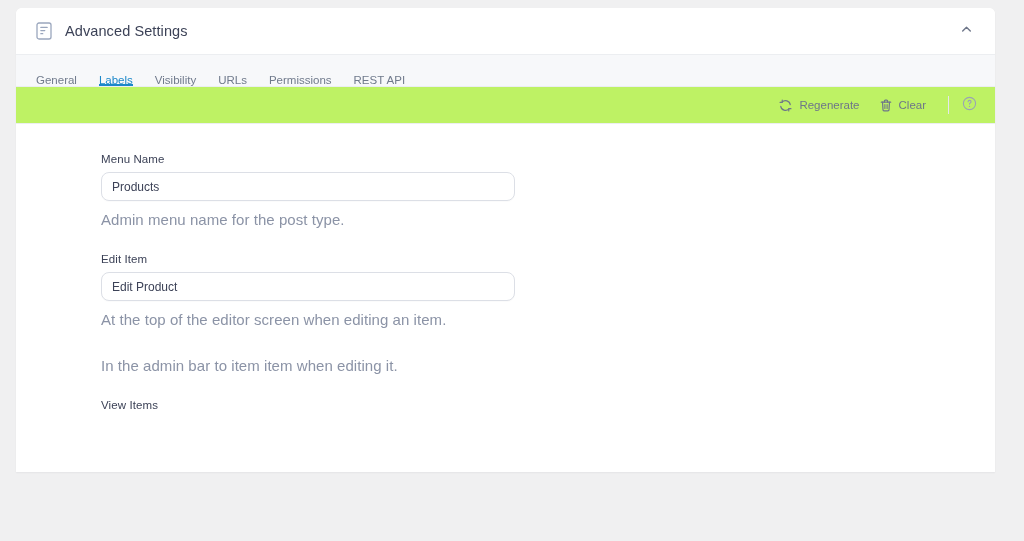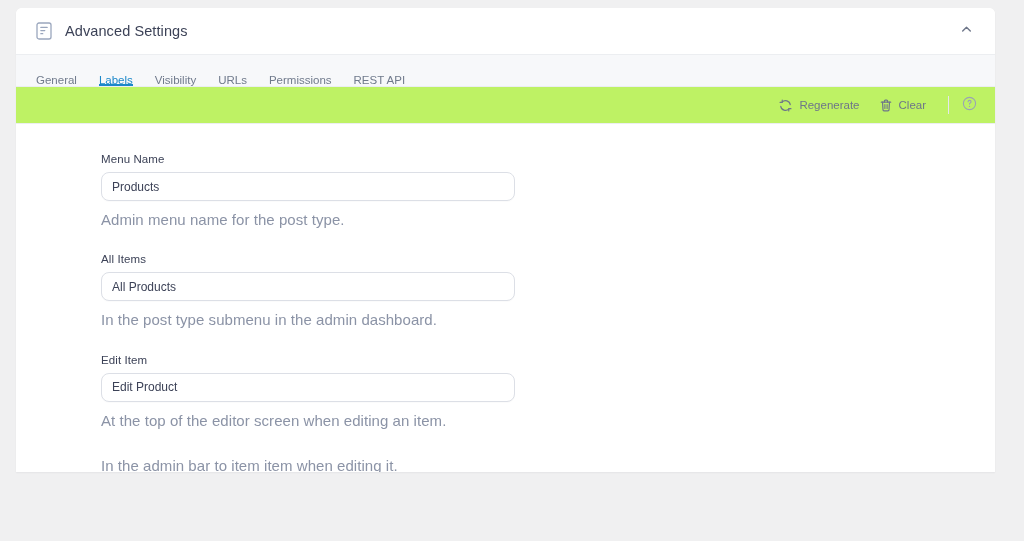--- a/index.html
+++ b/index.html
@@ -273,25 +273,20 @@
     </div>
 
     <div class="form-body">
 
       <div class="field">
         <label class="field-label">Menu Name</label>
         <input class="field-input" type="text" value="Products" placeholder="Menu Name" style="">
         <div class="field-help">Admin menu name for the post type.</div>
       </div>
 
-      <div class="field">
-        <label class="field-label">All Items</label>
-        <input class="field-input" type="text" value="All Products" placeholder="All Items" style="">
-        <div class="field-help">In the post type submenu in the admin dashboard.</div>
-      </div>
 
       <div class="field">
         <label class="field-label">Edit Item</label>
         <input class="field-input" type="text" value="Edit Product" placeholder="Edit Item" style="">
         <div class="field-help">At the top of the editor screen when editing an item.</div>
       </div>
 
       <div class="field">
         <div class="field-help">In the admin bar to item item when editing it.</div>
       </div>

